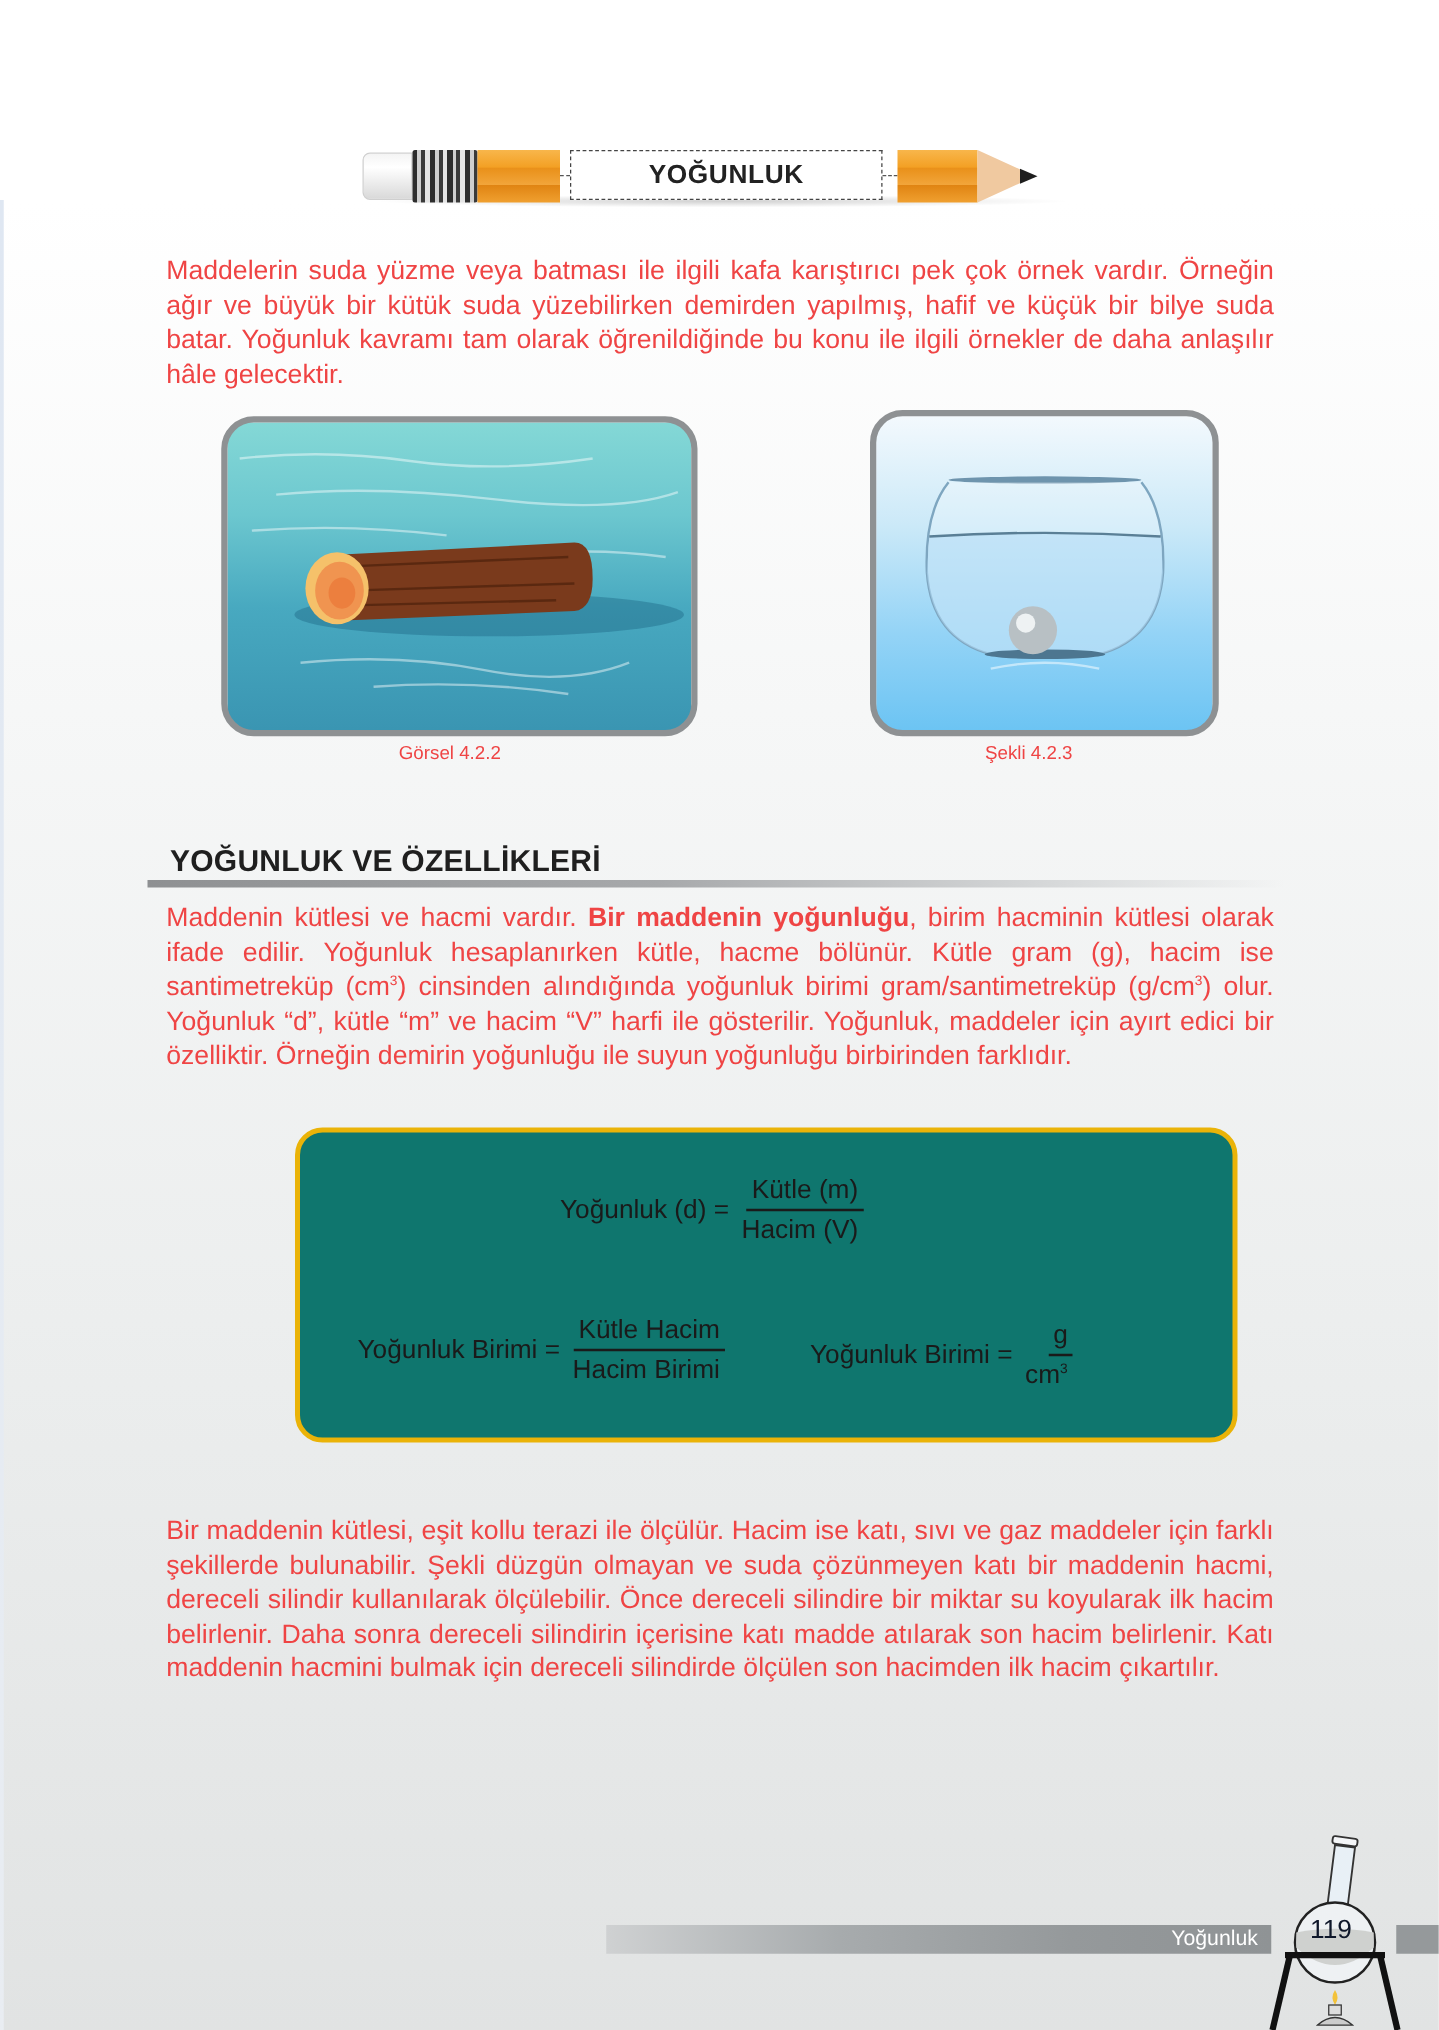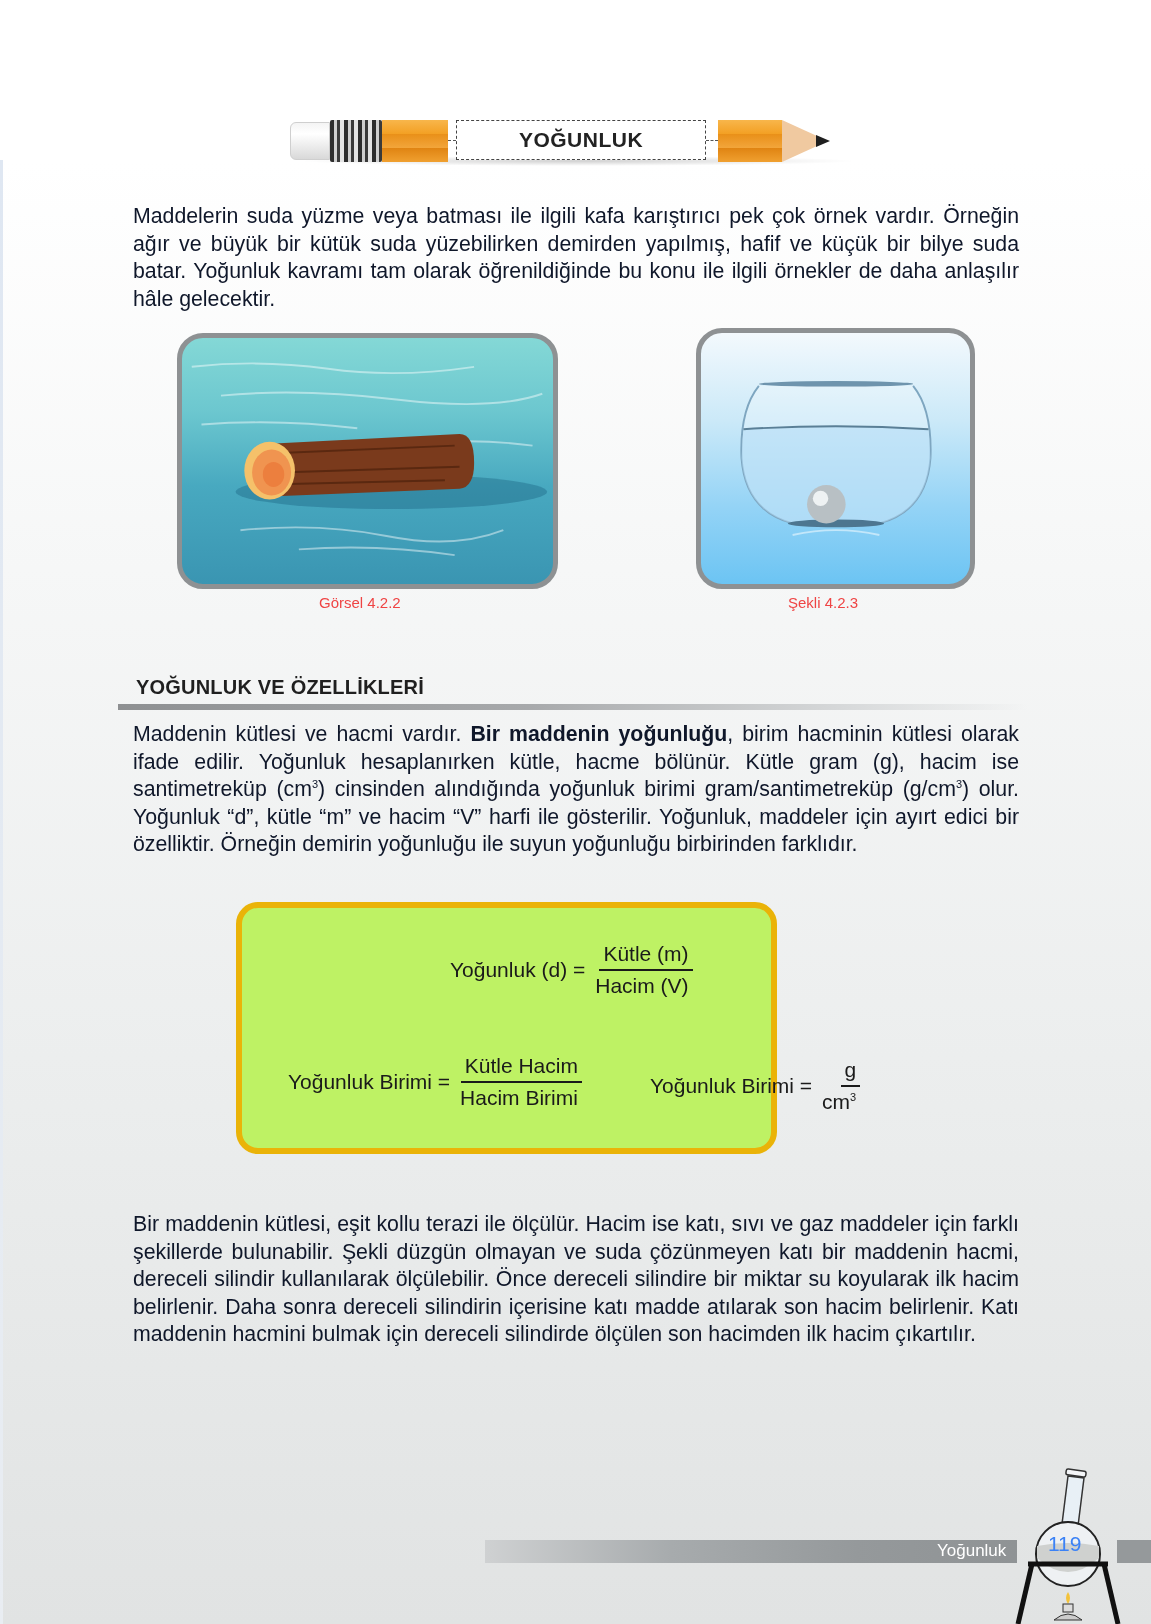--- a/index.html
+++ b/index.html
@@ -57,21 +57,21 @@
     .pencil-lead {
       position: absolute; left: 528px; top: 19px; width: 0; height: 0;
       border-top: 6px solid transparent; border-bottom: 6px solid transparent;
       border-left: 14px solid #1e1e1e;
     }
 
     
     .para {
       position: absolute; left: 133px; width: 886px;
       font-size: 21.3px; line-height: 27.5px; text-align: justify;
-      color: #0f172a;
+      color: #ef4444;
     }
     .para b { font-weight: bold; }
     .para sup { font-size: 11px; vertical-align: 8px; line-height: 0; }
     .p1 { top: 203px; }
     .p2 { top: 721px; }
     .p3 { top: 1211px; }
 
     
     .figure-frame {
       position: absolute; border: 5px solid #8e9193; border-radius: 26px; overflow: hidden;
@@ -81,31 +81,31 @@
     .fig-bowl { left: 696px; top: 328px; width: 279px; height: 261px;
       background: linear-gradient(to bottom, #f3f9fd 0%, #cbe9f8 35%, #93d3f6 70%, #6cc4f3 100%); }
     .figure-frame svg { position: absolute; left: 0; top: 0; width: 100%; height: 100%; }
     .caption { position: absolute; font-size: 15px; color: #ef4444; }
     .cap1 { left: 319px; top: 594px; }
     .cap2 { left: 788px; top: 594px; }
 
     
     .section-title {
       position: absolute; left: 136px; top: 676px;
-      font-size: 20px; font-weight: bold; color: #1f1f1f; letter-spacing: 0.2px;
+      font-size: 24px; font-weight: bold; color: #1f1f1f; letter-spacing: 0.2px;
     }
     .section-rule {
       position: absolute; left: 118px; top: 704px; width: 910px; height: 6px;
       background: linear-gradient(to right, #8e9092 0%, #a7a9ab 45%, #d7d9da 80%, rgba(230,232,232,0) 100%);
     }
 
     
     .formula-box {
-      position: absolute; left: 236px; top: 902px; width: 541px; height: 252px;
-      background: #bef264; border: 6px solid #eab308; border-radius: 22px;
+      position: absolute; left: 236px; top: 902px; width: 754px; height: 252px;
+      background: #0f766e; border: 4px solid #eab308; border-radius: 22px;
     }
     .formula {
       position: absolute; display: flex; align-items: center;
       font-size: 21px; color: #1a1a1a; white-space: nowrap;
     }
     .frac { display: inline-flex; flex-direction: column; align-items: flex-end; margin-left: 6px; }
     .frac .num { padding: 0 4px 3px; border-bottom: 2px solid #1a1a1a; }
     .frac .den { padding: 3px 4px 0; }
     .frac sup { font-size: 11px; vertical-align: 8px; line-height: 0; }
     .f1 { left: 208px; top: 34px; }
@@ -118,21 +118,21 @@
       background: linear-gradient(to right, #cfd1d2 0%, #a7abad 35%, #95999b 70%, #8f9395 100%);
     }
     .footer-label {
       position: absolute; left: 937px; top: 1541px; font-size: 17px; color: #ffffff;
     }
     .footer-bar-right {
       position: absolute; left: 1117px; top: 1540px; width: 34px; height: 23px; background: #95999b;
     }
     .flask { position: absolute; left: 1010px; top: 1466px; width: 140px; height: 158px; }
     .page-number {
-      position: absolute; left: 1048px; top: 1532px; font-size: 21px; color: #3b82f6;
+      position: absolute; left: 1048px; top: 1532px; font-size: 21px; color: #0f172a;
     }
   </style>
 </head>
 <body>
 
 <div class="left-edge"></div>
 
 <div class="pencil-header">
   <div class="pencil-shadow"></div>
   <div class="eraser"></div>

